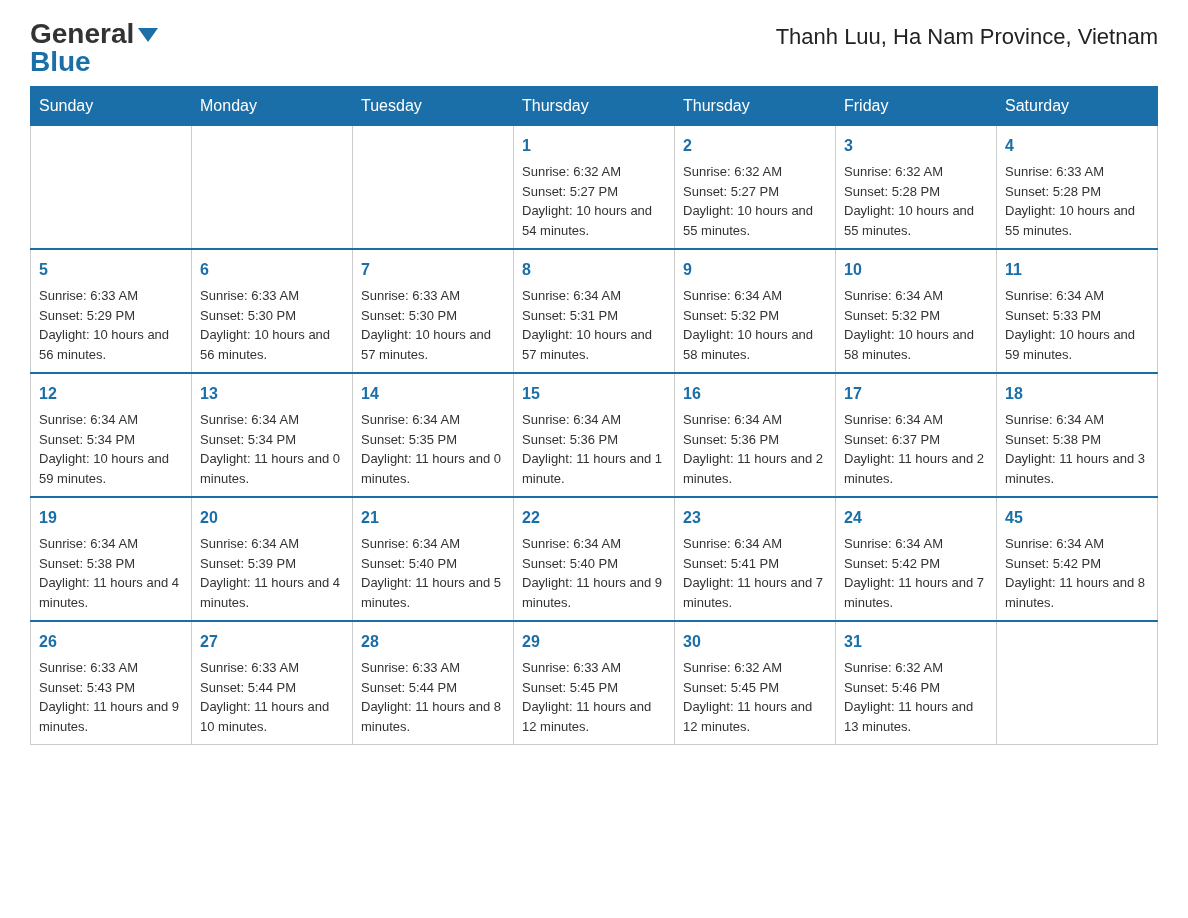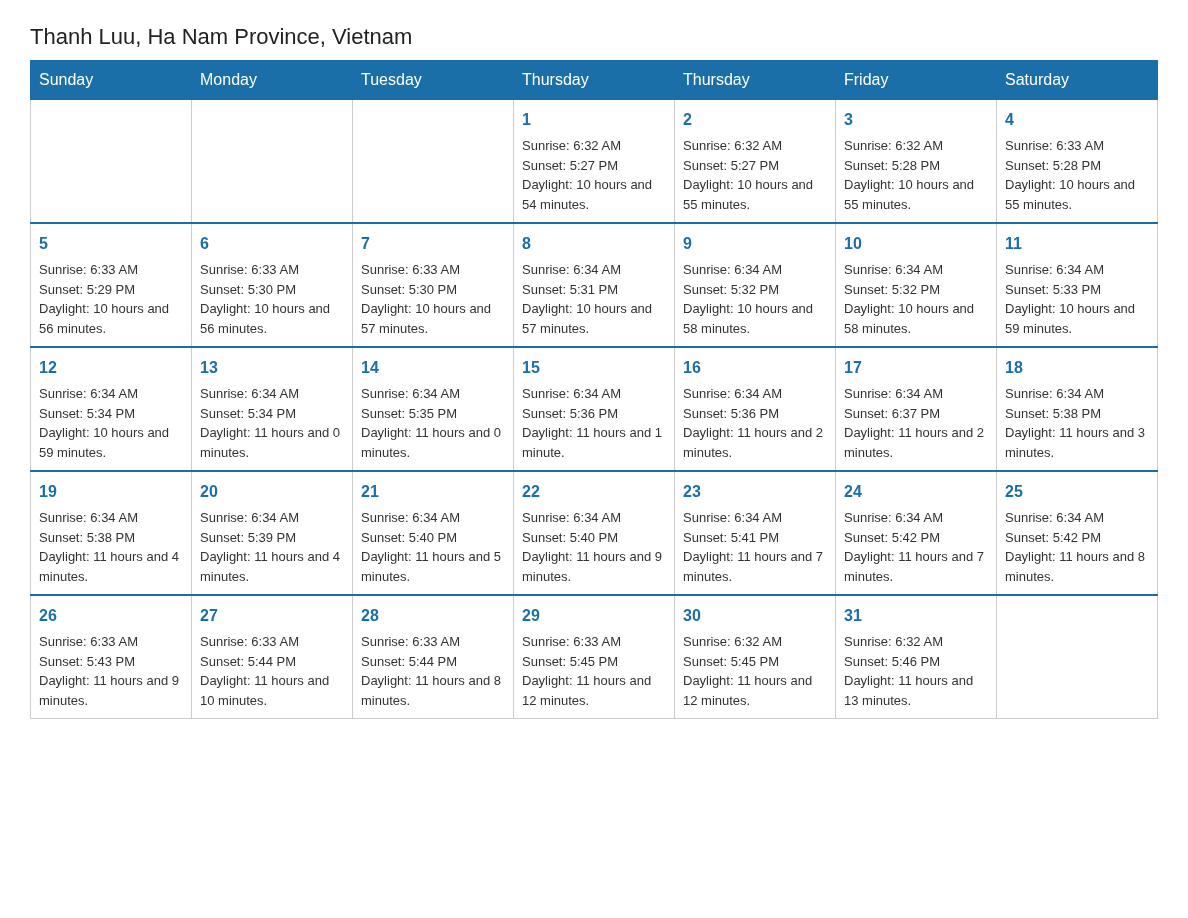--- a/index.html
+++ b/index.html
@@ -97,20 +97,26 @@
       border-top: 2px solid #1a6fa8;
     }
     .empty-cell {
       background: #fff;
     }
   </style>
 </head>
 <body>
 
 <div class="header-area">
+  <div class="logo">
+    <div>
+      <span class="logo-general">General</span><span class="logo-triangle"></span>
+    </div>
+    <div class="logo-blue">Blue</div>
+  </div>
   <div class="title-area">
     <div class="location-title">Thanh Luu, Ha Nam Province, Vietnam</div>
   </div>
 </div>
 
 <table class="calendar-table">
   <thead>
     <tr>
       <th>Sunday</th>
       <th>Monday</th>
@@ -198,21 +204,21 @@
         <td>
           <div class="cell-content"><span class="day-number">22</span><span>Sunrise: 6:34 AM</span><br><span>Sunset: 5:40 PM</span><br><span>Daylight: 11 hours and 9 minutes.</span></div>
         </td>
         <td>
           <div class="cell-content"><span class="day-number">23</span><span>Sunrise: 6:34 AM</span><br><span>Sunset: 5:41 PM</span><br><span>Daylight: 11 hours and 7 minutes.</span></div>
         </td>
         <td>
           <div class="cell-content"><span class="day-number">24</span><span>Sunrise: 6:34 AM</span><br><span>Sunset: 5:42 PM</span><br><span>Daylight: 11 hours and 7 minutes.</span></div>
         </td>
         <td>
-          <div class="cell-content"><span class="day-number">25</span><span>Sunrise: 6:34 AM</span><br><span>Sunset: 5:42 PM</span><br><span>Daylight: 11 hours and 8 minutes.</span></div>
+          <div class="cell-content"><span class="day-number">45</span><span>Sunrise: 6:34 AM</span><br><span>Sunset: 5:42 PM</span><br><span>Daylight: 11 hours and 8 minutes.</span></div>
         </td>
       </tr>
       <tr class="row-divider">
         <td>
           <div class="cell-content"><span class="day-number">26</span><span>Sunrise: 6:33 AM</span><br><span>Sunset: 5:43 PM</span><br><span>Daylight: 11 hours and 9 minutes.</span></div>
         </td>
         <td>
           <div class="cell-content"><span class="day-number">27</span><span>Sunrise: 6:33 AM</span><br><span>Sunset: 5:44 PM</span><br><span>Daylight: 11 hours and 10 minutes.</span></div>
         </td>
         <td>

